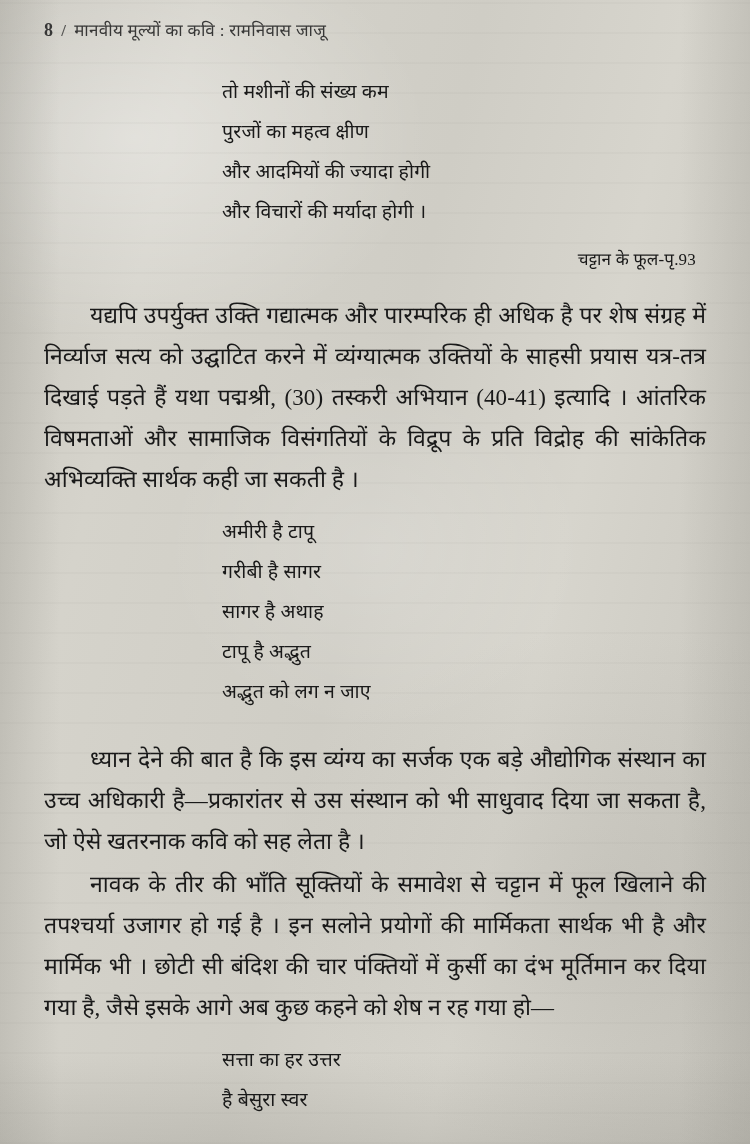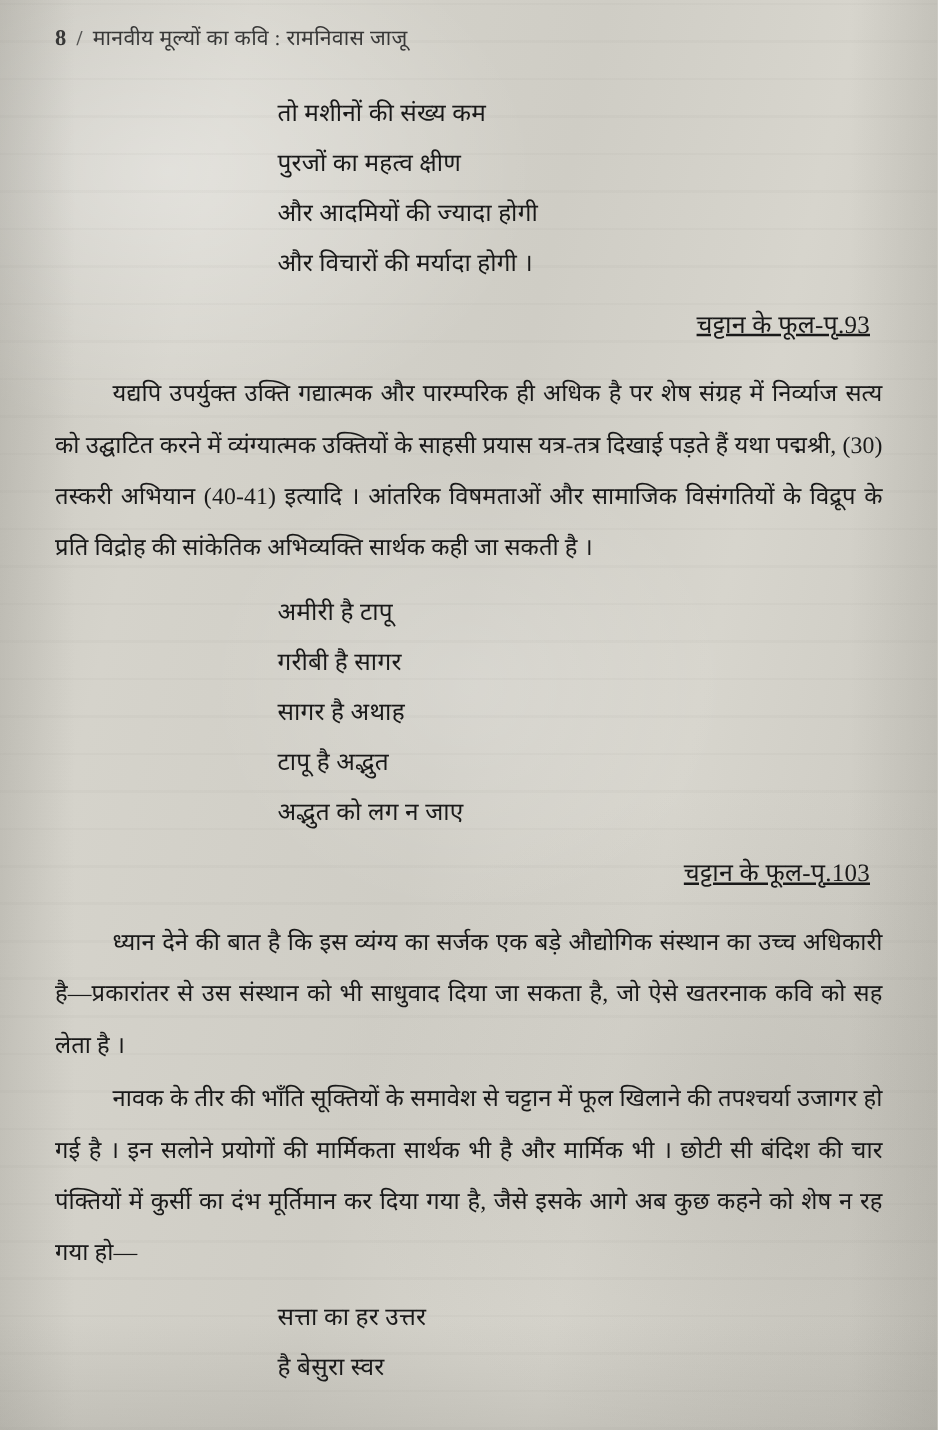--- a/index.html
+++ b/index.html
@@ -79,21 +79,21 @@
   
   .body-block {
     position: absolute;
     top: 72px;
     left: 44px;
     width: 662px;
   }
 
   p.para {
     margin: 0 0 2px 0;
-    font-size: 19px;
+    font-size: 23px;
     line-height: 41px;
     text-align: justify;
     text-justify: inter-word;
     text-indent: 46px;
     letter-spacing: 0.1px;
     color: #191919;
   }
 
   .verse {
     margin: 0;
@@ -103,26 +103,25 @@
   .verse li {
     font-size: 19.5px;
     line-height: 40px;
     letter-spacing: 0.2px;
     color: #191919;
     white-space: nowrap;
   }
 
   .attrib {
     text-align: right;
-    font-size: 20px;
+    font-size: 17px;
     line-height: 36px;
     letter-spacing: 0.2px;
     color: #191919;
     padding-right: 10px;
-    text-decoration: underline;
   }
 
   .gap-sm { height: 10px; }
   .gap-md { height: 17px; }
 
   
   .left-shade {
     position: absolute;
     top: 0; left: 0;
     width: 60px; height: 100%;
@@ -182,21 +181,20 @@
 
       <ul class="verse">
         <li>अमीरी है टापू</li>
         <li>गरीबी है सागर</li>
         <li>सागर है अथाह</li>
         <li>टापू है अद्भुत</li>
         <li>अद्भुत को लग न जाए</li>
       </ul>
 
       <div class="gap-sm"></div>
-      <div class="attrib">चट्टान के फूल-पृ.103</div>
       <div class="gap-md"></div>
 
       <p class="para">ध्यान देने की बात है कि इस व्यंग्य का सर्जक एक बड़े औद्योगिक संस्थान का उच्च अधिकारी है—प्रकारांतर से उस संस्थान को भी साधुवाद दिया जा सकता है, जो ऐसे खतरनाक कवि को सह लेता है ।</p>
       <p class="para">नावक के तीर की भाँति सूक्तियों के समावेश से चट्टान में फूल खिलाने की तपश्चर्या उजागर हो गई है । इन सलोने प्रयोगों की मार्मिकता सार्थक भी है और मार्मिक भी । छोटी सी बंदिश की चार पंक्तियों में कुर्सी का दंभ मूर्तिमान कर दिया गया है, जैसे इसके आगे अब कुछ कहने को शेष न रह गया हो—</p>
 
       <div class="gap-sm"></div>
 
       <ul class="verse">
         <li>सत्ता का हर उत्तर</li>
         <li>है बेसुरा स्वर</li>

